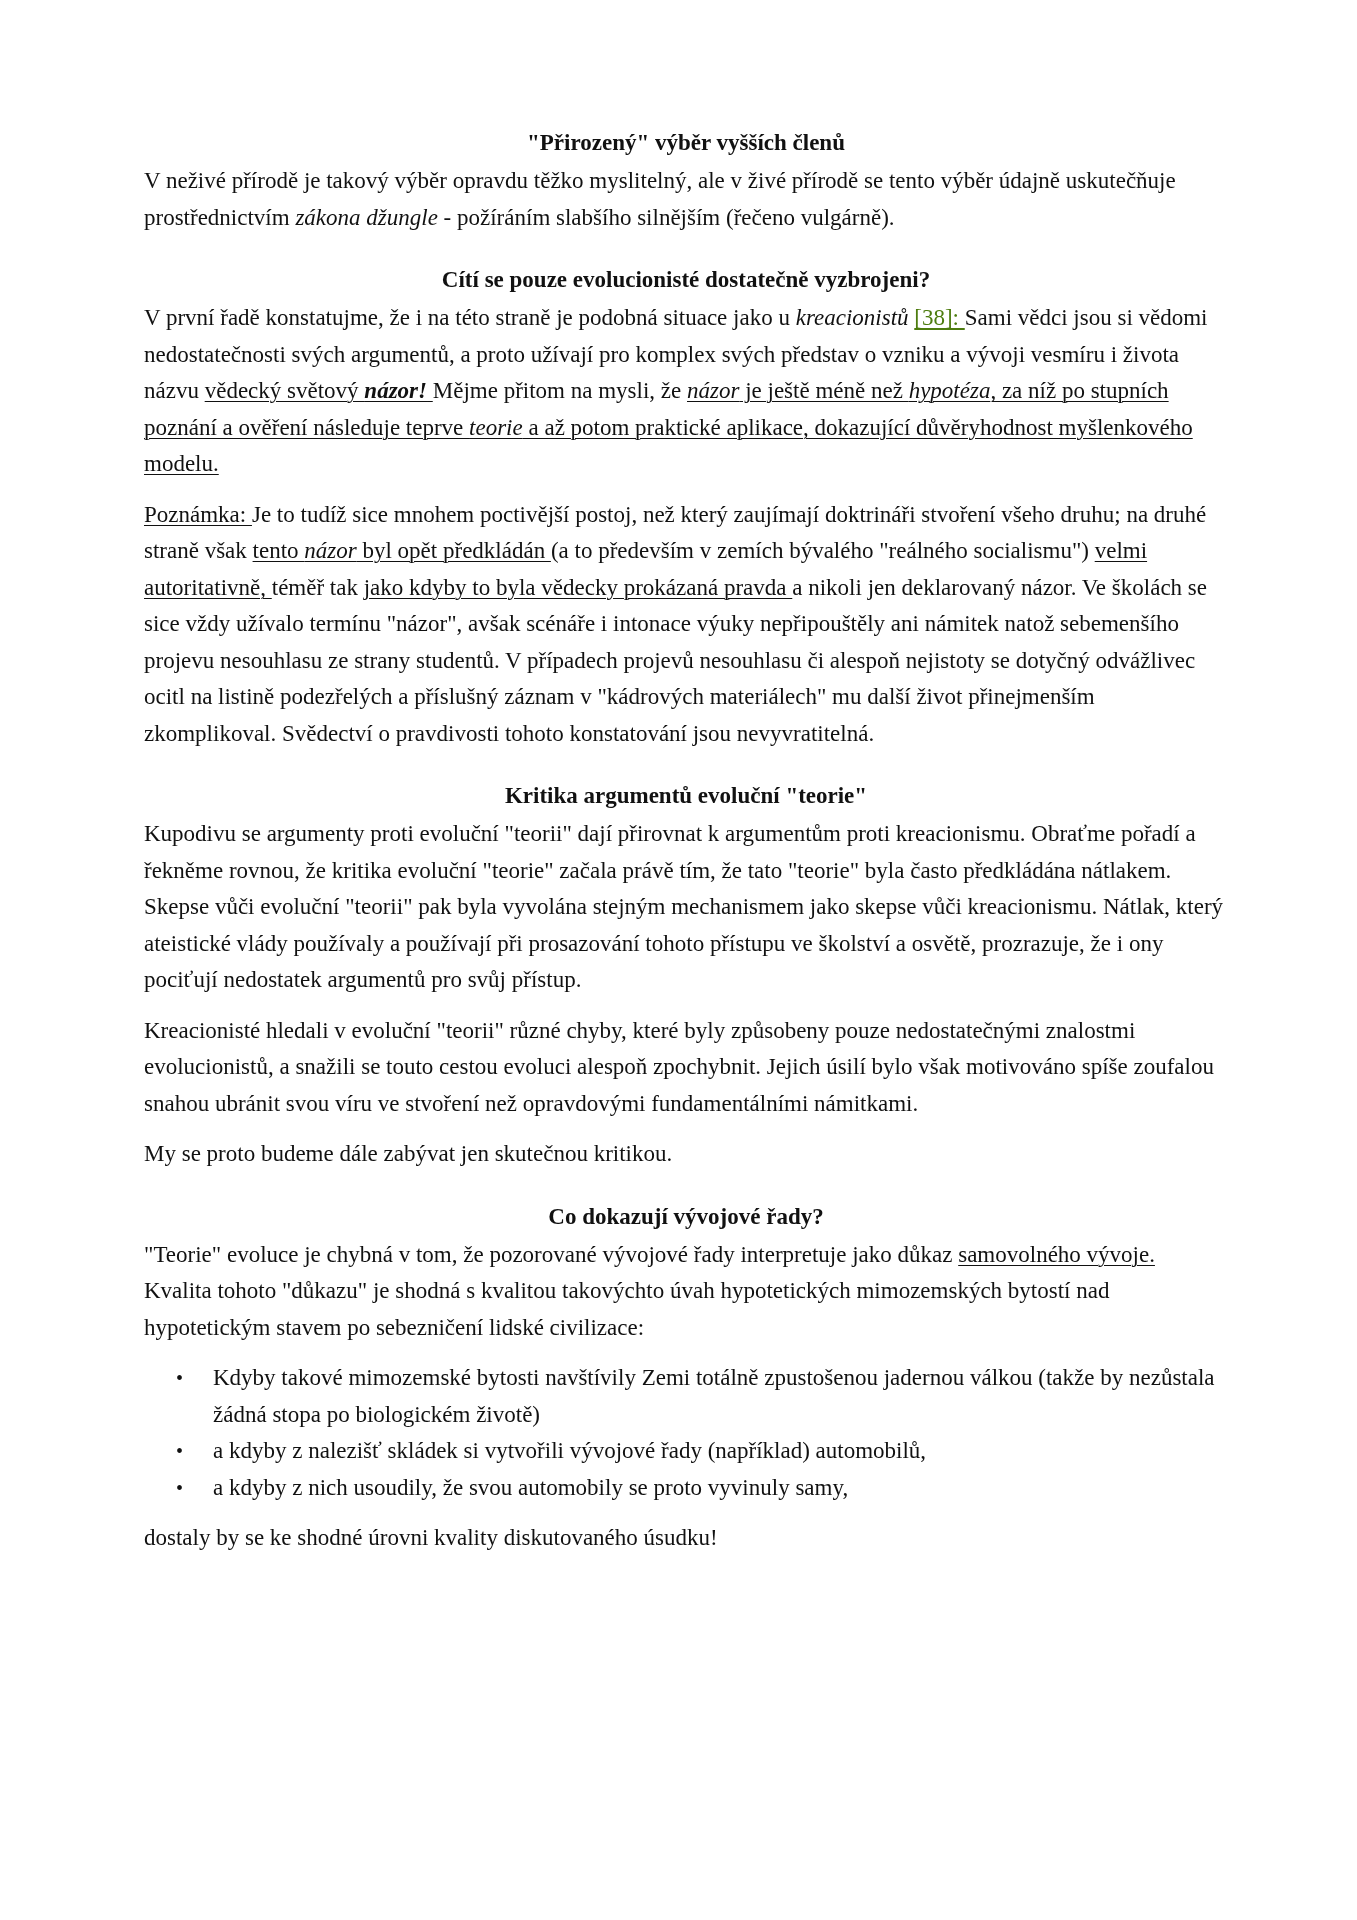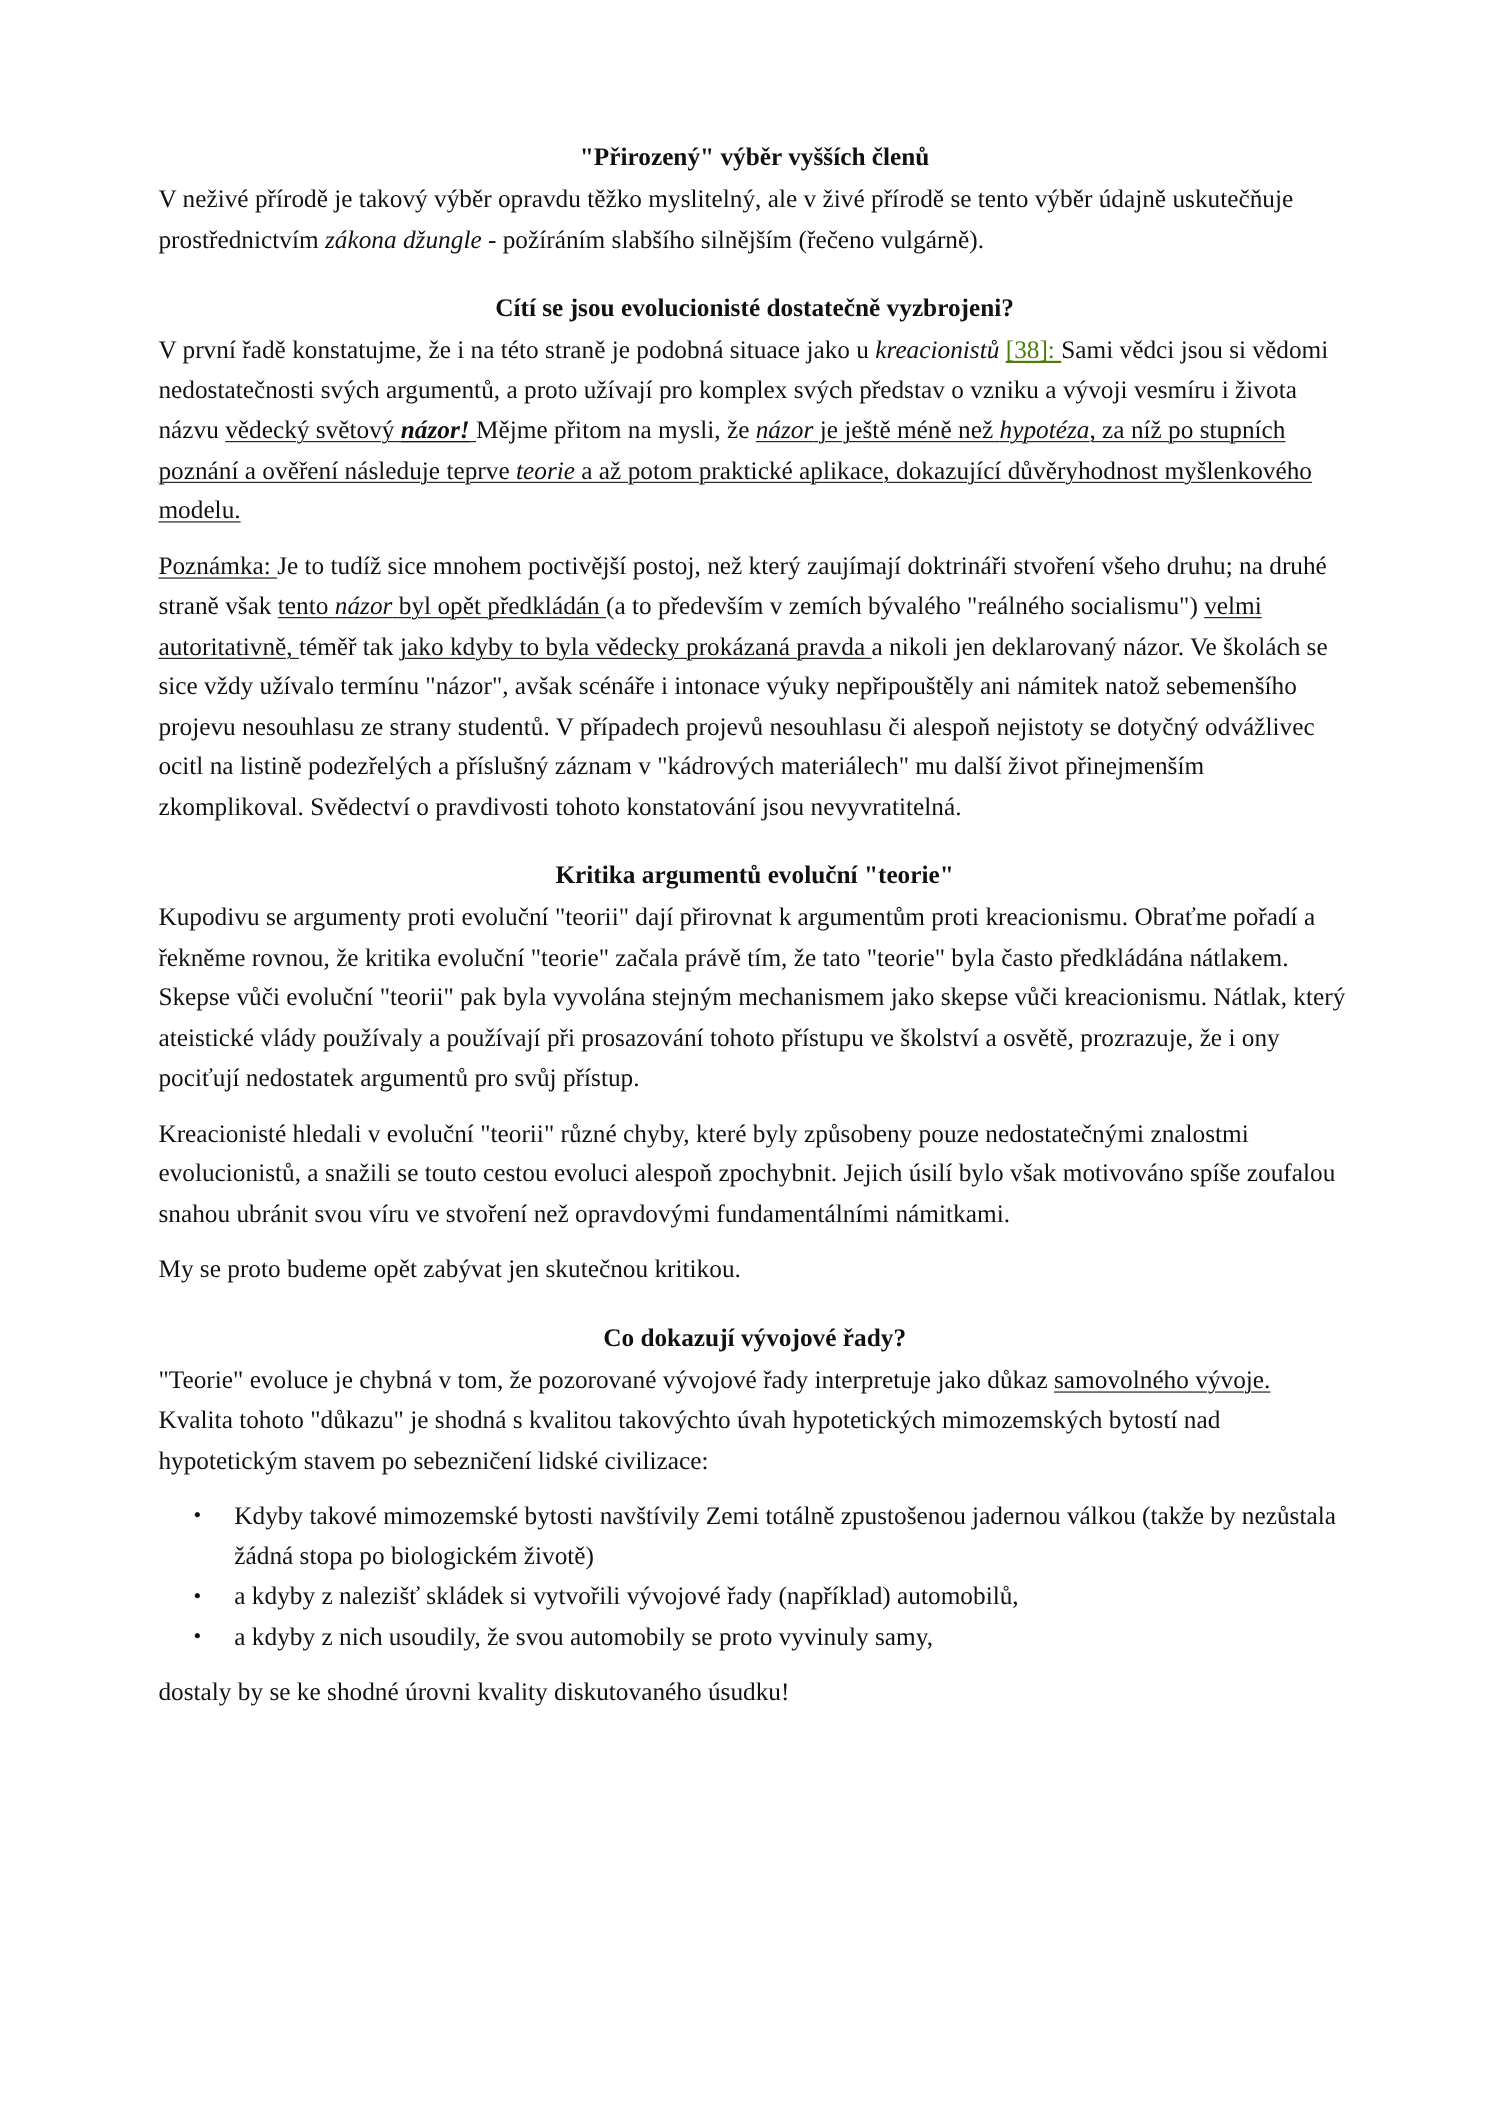--- a/index.html
+++ b/index.html
@@ -63,29 +63,29 @@
     }
   </style>
 </head>
 <body>
 
 <div class="page">
 
   <h2>"Přirozený" výběr vyšších členů</h2>
   <p class="gap-after-h"><span>V neživé přírodě je takový výběr opravdu těžko myslitelný, ale v živé přírodě se tento výběr údajně uskutečňuje prostřednictvím </span><em>zákona džungle</em><span> - požíráním slabšího silnějším (řečeno vulgárně).</span></p>
 
-  <h2 class="section-gap">Cítí se jsou evolucionisté dostatečně vyzbrojeni?</h2>
+  <h2 class="section-gap">Cítí se pouze evolucionisté dostatečně vyzbrojeni?</h2>
   <p class="gap-after-h"><span>V první řadě konstatujme, že i na této straně je podobná situace jako u </span><em>kreacionistů</em><span> </span><a class="link" href="#">[38]: </a><span>Sami vědci jsou si vědomi nedostatečnosti svých argumentů, a proto užívají pro komplex svých představ o vzniku a vývoji vesmíru i života názvu </span><span class="ul">vědecký světový </span><strong class="ul"><em class="ul">názor!</em></strong><span class="ul"> </span><span>Mějme přitom na mysli, že </span><em class="ul">názor</em><span class="ul"> je ještě méně než </span><em class="ul">hypotéza</em><span class="ul">, za níž po stupních poznání a ověření následuje teprve </span><em class="ul">teorie</em><span class="ul"> a až potom praktické aplikace, dokazující důvěryhodnost myšlenkového modelu.</span></p>
 
   <p class="para-gap"><span class="ul">Poznámka: </span><span>Je to tudíž sice mnohem poctivější postoj, než který zaujímají doktrináři stvoření všeho druhu; na druhé straně však </span><span class="ul">tento </span><em class="ul">názor</em><span class="ul"> byl opět předkládán </span><span>(a to především v zemích bývalého "reálného socialismu") </span><span class="ul">velmi autoritativně, </span><span>téměř tak </span><span class="ul">jako kdyby to byla vědecky prokázaná pravda </span><span>a nikoli jen deklarovaný názor. Ve školách se sice vždy užívalo termínu "názor", avšak scénáře i intonace výuky nepřipouštěly ani námitek natož sebemenšího projevu nesouhlasu ze strany studentů. V případech projevů nesouhlasu či alespoň nejistoty se dotyčný odvážlivec ocitl na listině podezřelých a příslušný záznam v "kádrových materiálech" mu další život přinejmenším zkomplikoval. Svědectví o pravdivosti tohoto konstatování jsou nevyvratitelná.</span></p>
 
   <h2 class="section-gap">Kritika argumentů evoluční "teorie"</h2>
   <p class="gap-after-h">Kupodivu se argumenty proti evoluční "teorii" dají přirovnat k argumentům proti kreacionismu. Obraťme pořadí a řekněme rovnou, že kritika evoluční "teorie" začala právě tím, že tato "teorie" byla často předkládána nátlakem. Skepse vůči evoluční "teorii" pak byla vyvolána stejným mechanismem jako skepse vůči kreacionismu. Nátlak, který ateistické vlády používaly a používají při prosazování tohoto přístupu ve školství a osvětě, prozrazuje, že i ony pociťují nedostatek argumentů pro svůj přístup.</p>
   <p class="para-gap">Kreacionisté hledali v evoluční "teorii" různé chyby, které byly způsobeny pouze nedostatečnými znalostmi evolucionistů, a snažili se touto cestou evoluci alespoň zpochybnit. Jejich úsilí bylo však motivováno spíše zoufalou snahou ubránit svou víru ve stvoření než opravdovými fundamentálními námitkami.</p>
-  <p class="para-gap">My se proto budeme opět zabývat jen skutečnou kritikou.</p>
+  <p class="para-gap">My se proto budeme dále zabývat jen skutečnou kritikou.</p>
 
   <h2 class="section-gap">Co dokazují vývojové řady?</h2>
   <p class="gap-after-h"><span>"Teorie" evoluce je chybná v tom, že pozorované vývojové řady interpretuje jako důkaz </span><span class="ul">samovolného vývoje. </span><span>Kvalita tohoto "důkazu" je shodná s kvalitou takovýchto úvah hypotetických mimozemských bytostí nad hypotetickým stavem po sebezničení lidské civilizace:</span></p>
 
   <ul class="bullets">
     <li><span class="bullet">•</span><span>Kdyby takové mimozemské bytosti navštívily Zemi totálně zpustošenou jadernou válkou (takže by nezůstala žádná stopa po biologickém životě)</span></li>
     <li><span class="bullet">•</span><span>a kdyby z nalezišť skládek si vytvořili vývojové řady (například) automobilů,</span></li>
     <li><span class="bullet">•</span><span>a kdyby z nich usoudily, že svou automobily se proto vyvinuly samy,</span></li>
   </ul>
 

